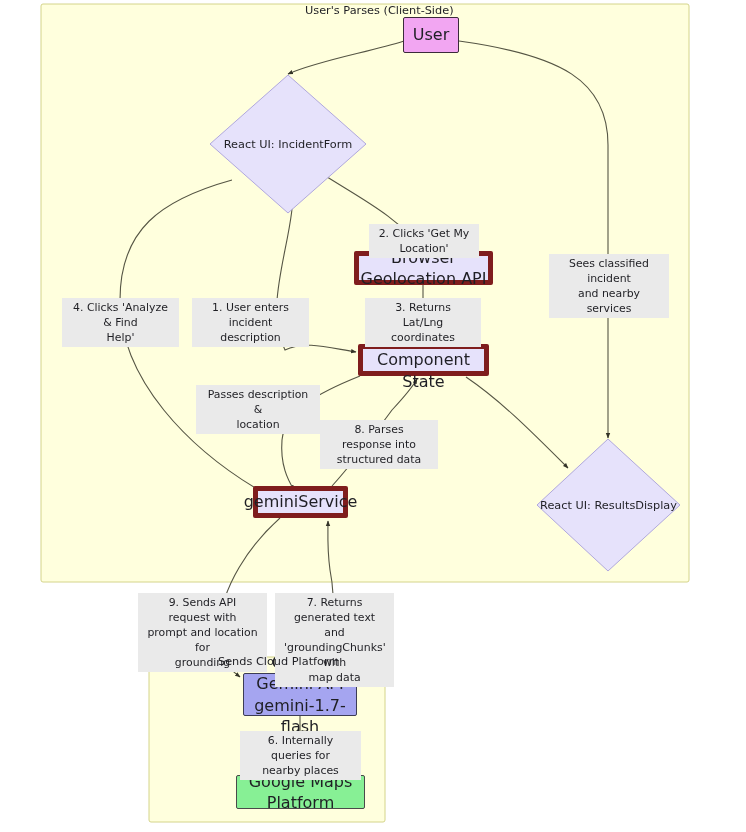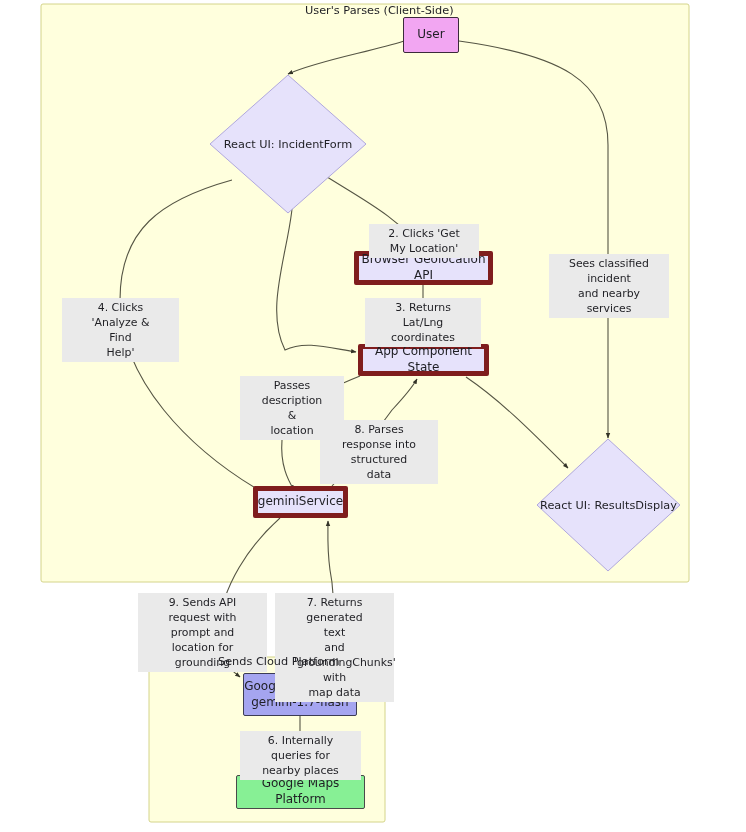--- a/index.html
+++ b/index.html
@@ -27,21 +27,21 @@
     height: 832px;
     overflow: visible;
   }
   .node {
     position: absolute;
     box-sizing: border-box;
     display: flex;
     align-items: center;
     justify-content: center;
     text-align: center;
-    font-size: 12px;
+    font-size: 16px;
     color: #1f1f24;
     line-height: 1.32;
     z-index: 5;
   }
   .rect-node {
     border: 5px solid #7f1d1d;
     background: #e6e2fb;
     border-radius: 2px;
   }
   .node-user {
@@ -80,21 +80,21 @@
     color: #1f1f24;
     white-space: nowrap;
   }
   .edge-label {
     position: absolute;
     background: #eaeaea;
     color: #1f1f24;
     font-size: 10.9px;
     line-height: 1.38;
     text-align: center;
-    padding: 2px 19px;
+    padding: 2px 9px;
     box-sizing: border-box;
     z-index: 6;
     white-space: pre-line;
   }
   .cluster-title {
     position: absolute;
     font-size: 11.3px;
     color: #1f1f24;
     z-index: 7;
     white-space: nowrap;
@@ -187,25 +187,27 @@
   </div>
 
   <div class="edge-label" style="left:369px; top:224px; width:110px;">2. Clicks 'Get My Location'</div>
 
   <div class="edge-label" style="left:549px; top:254px; width:120px;">Sees classified incident
 and nearby services</div>
 
   <div class="edge-label" style="left:62px; top:298px; width:117px;">4. Clicks 'Analyze &amp; Find
 Help'</div>
 
+  <div class="edge-label" style="left:192px; top:298px; width:117px;">1. User enters incident
+description</div>
 
   <div class="edge-label" style="left:365px; top:298px; width:116px;">3. Returns Lat/Lng
 coordinates</div>
 
-  <div class="edge-label" style="left:196px; top:376px; width:104px;margin-left:44px;">Passes description &amp;
+  <div class="edge-label" style="left:196px; top:385px; width:124px;">Passes description &amp;
 location</div>
 
   <div class="edge-label" style="left:320px; top:420px; width:118px;">8. Parses response into
 structured data</div>
 
 
   <div class="edge-label" style="left:138px; top:593px; width:129px;">9. Sends API request with
 prompt and location for
 grounding</div>
 

